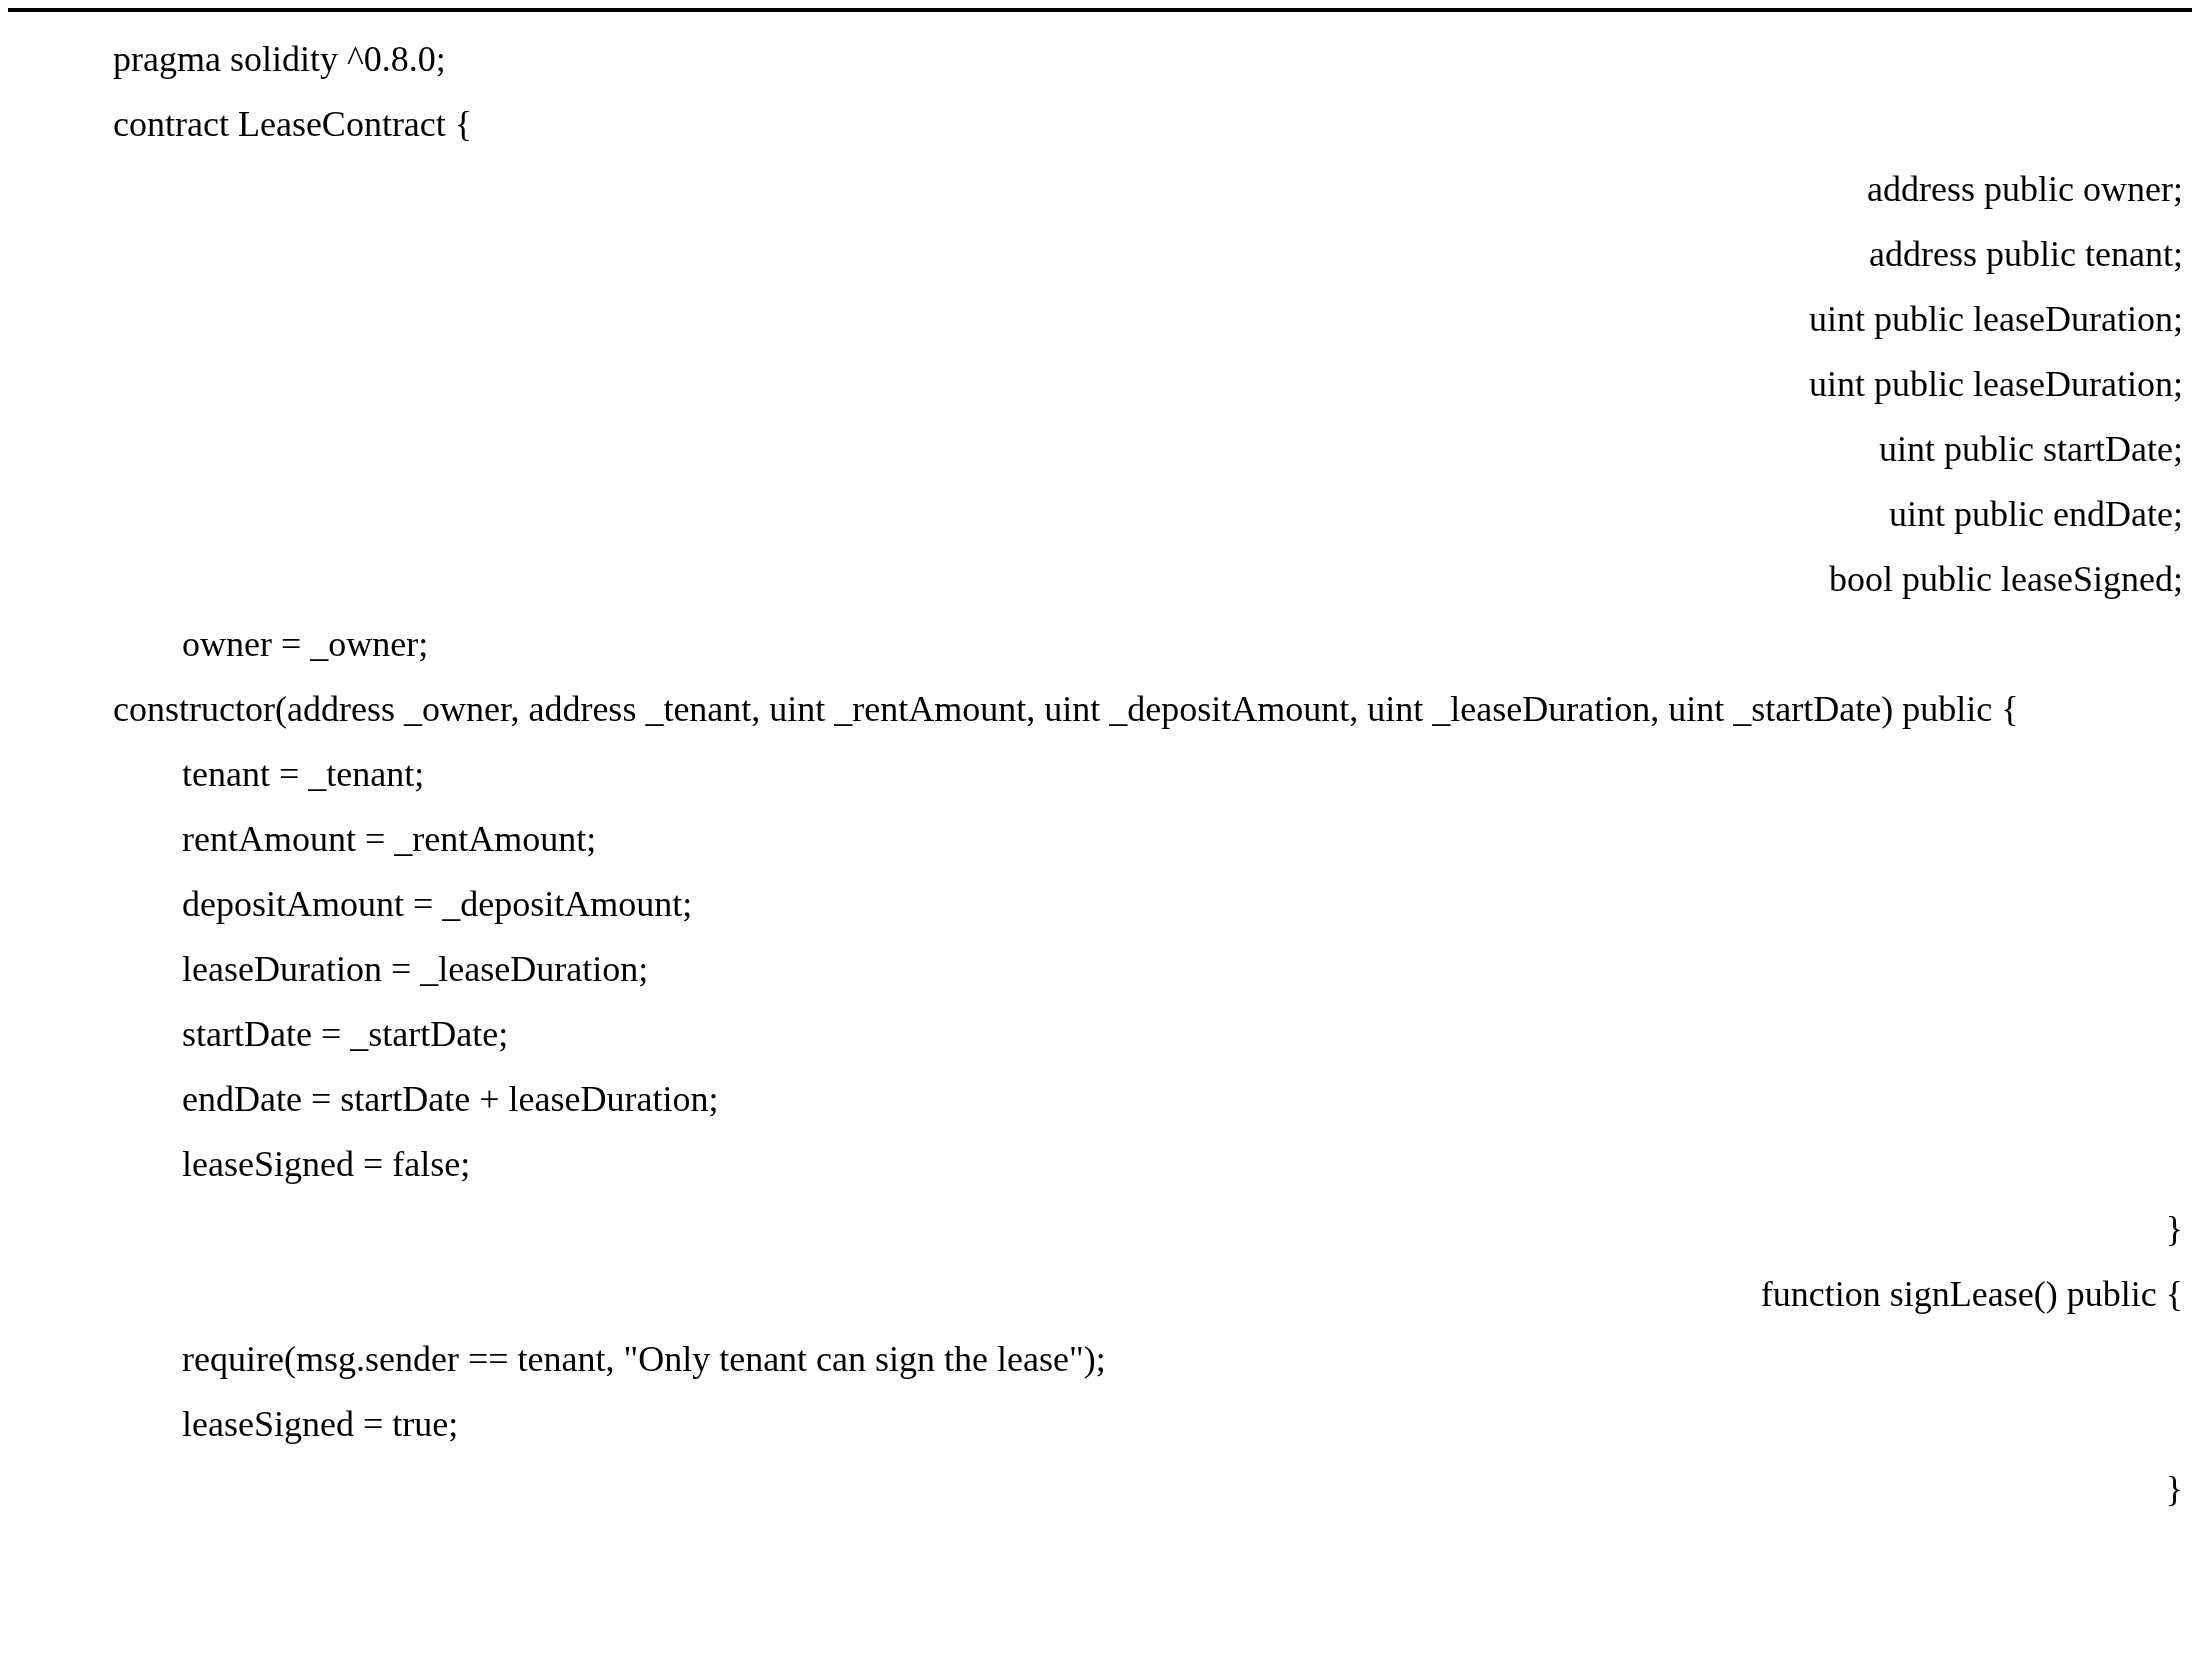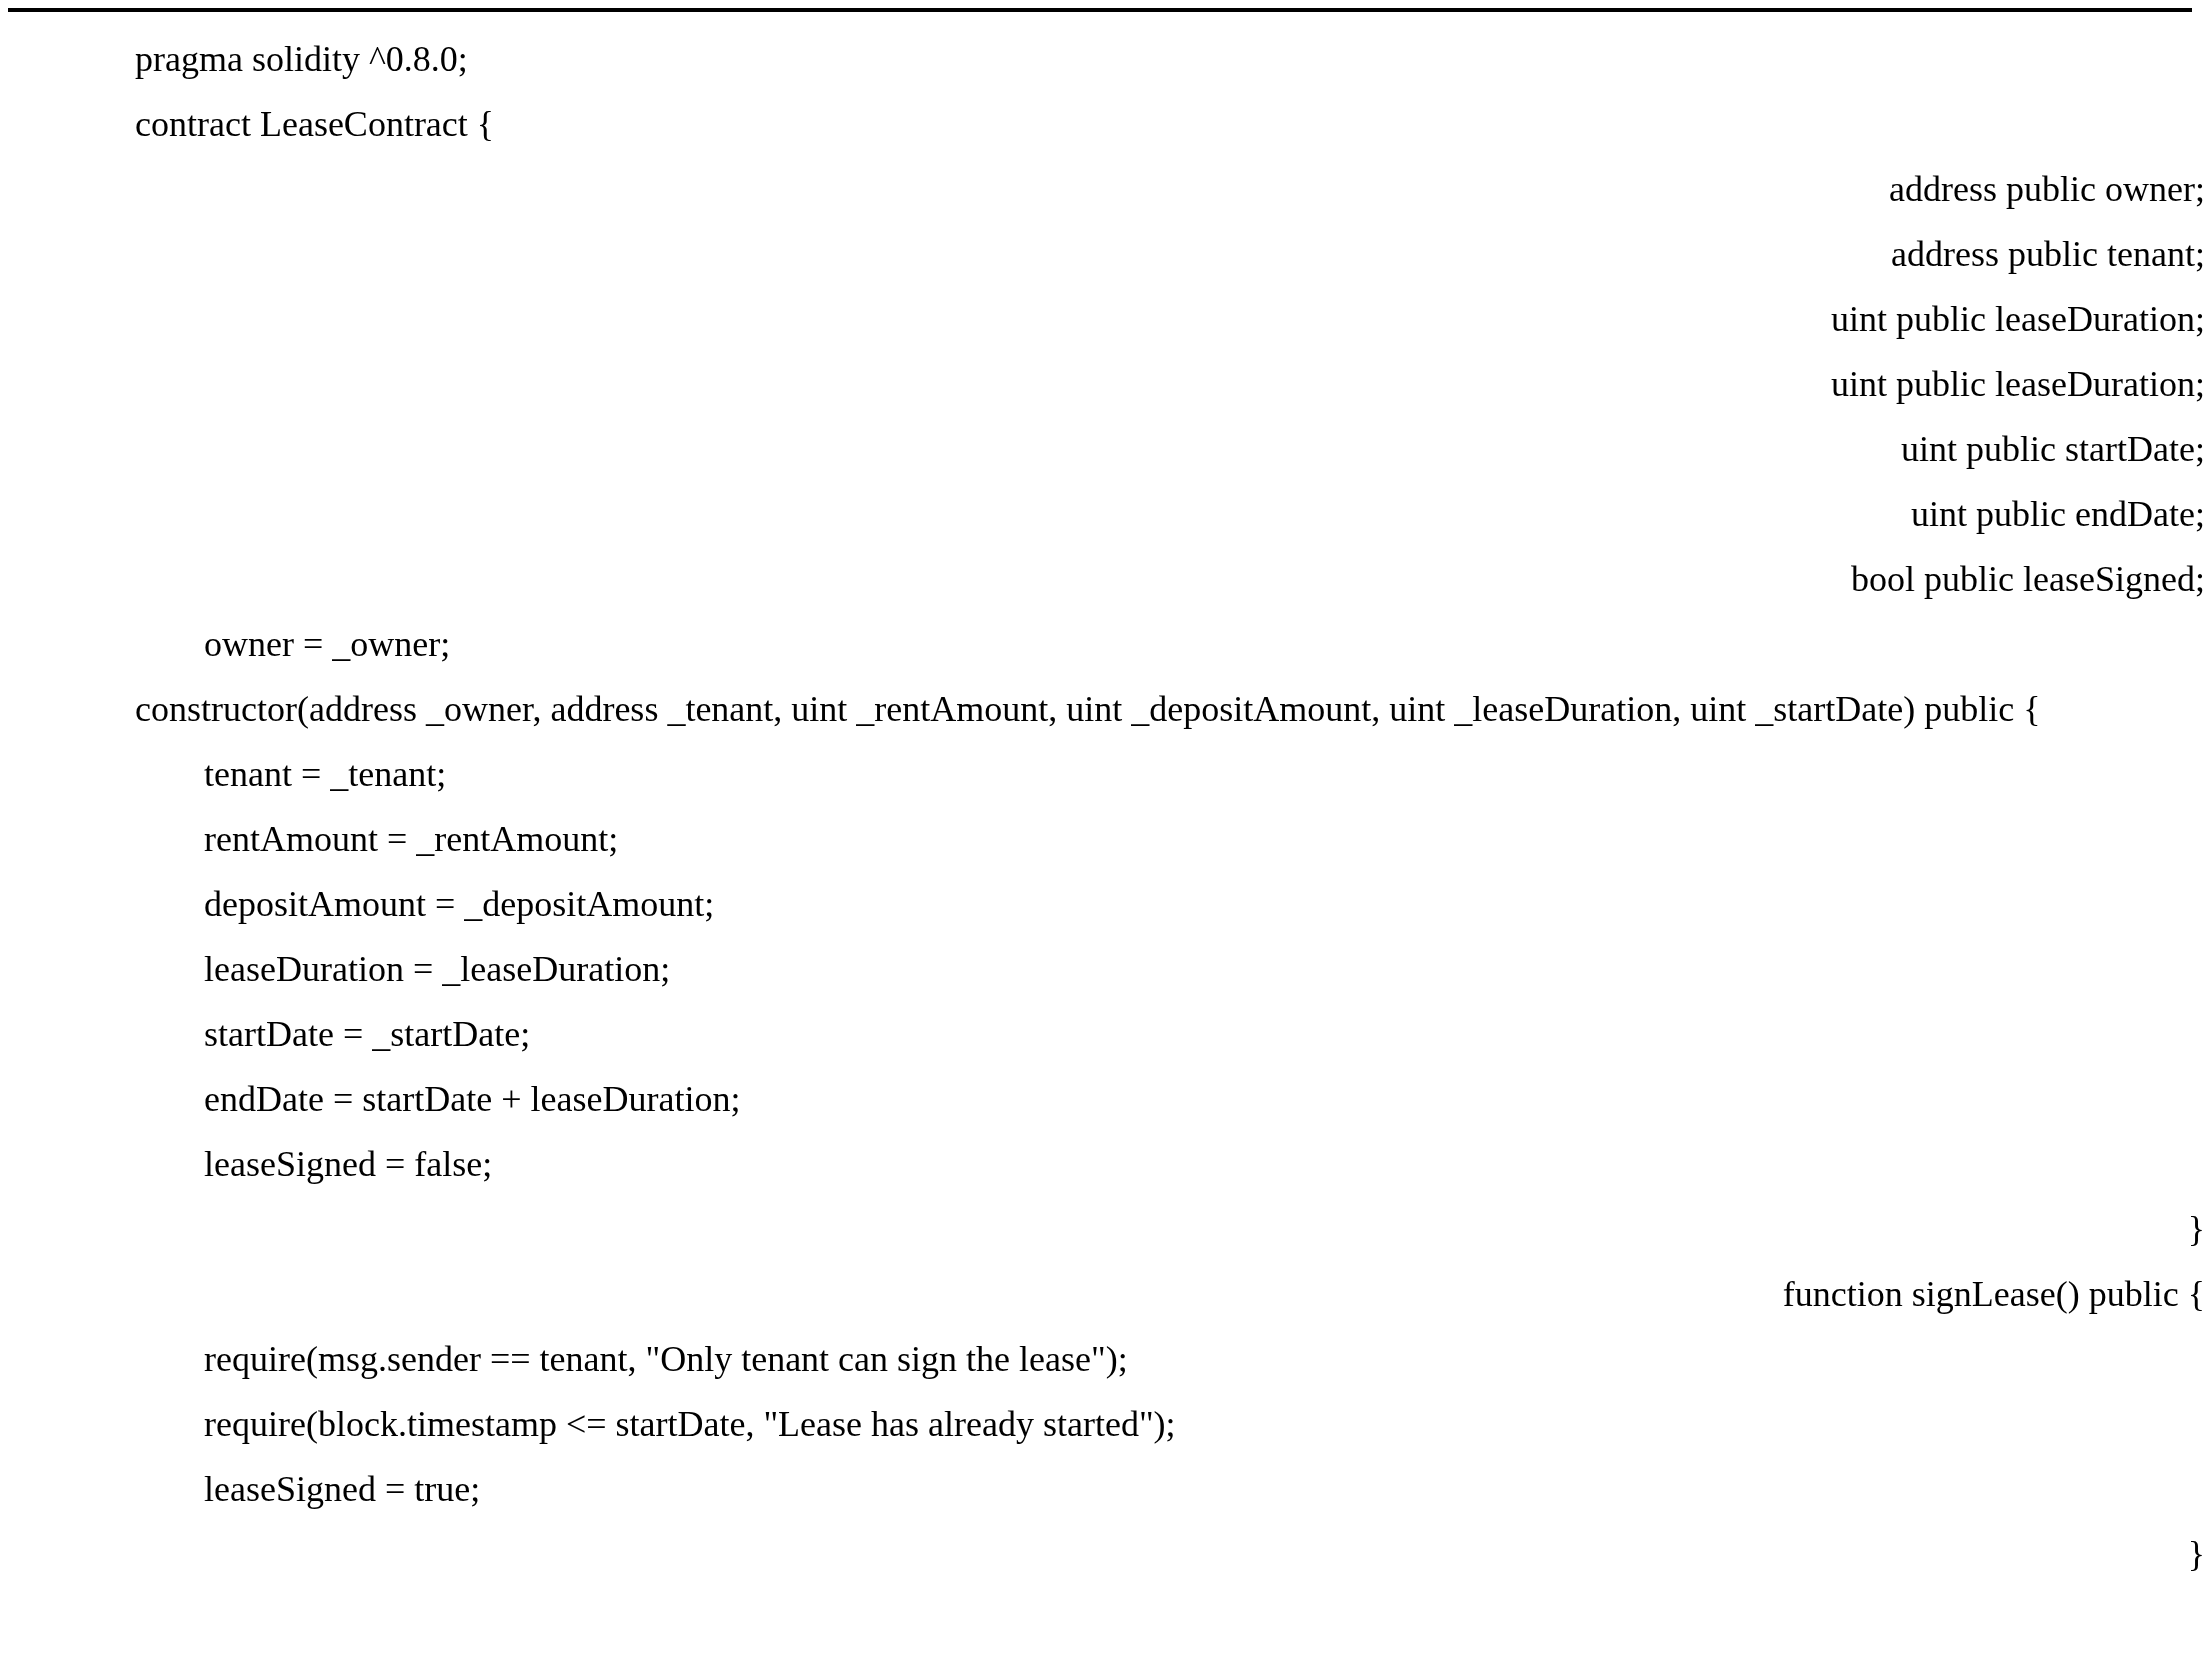--- a/index.html
+++ b/index.html
@@ -29,21 +29,21 @@
     position: absolute;
     left: 7.6px;
     top: 8.2px;
     width: 2184px;
     height: 3.5px;
     background: #000000;
   }
 
   .code-block {
     position: absolute;
-    left: 23px;
+    left: 1px;
     top: 27px;
     width: 2182px;
   }
 
   .code-line {
     font-size: 36px;
     line-height: 65px;
     height: 65px;
     white-space: pre;
     color: #000000;
@@ -89,19 +89,18 @@
       <div class="code-line ind-3">tenant = _tenant;</div>
       <div class="code-line ind-3">rentAmount = _rentAmount;</div>
       <div class="code-line ind-3">depositAmount = _depositAmount;</div>
       <div class="code-line ind-3">leaseDuration = _leaseDuration;</div>
       <div class="code-line ind-3">startDate = _startDate;</div>
       <div class="code-line ind-3">endDate = startDate + leaseDuration;</div>
       <div class="code-line ind-3">leaseSigned = false;</div>
       <div class="code-line ind-2">}</div>
       <div class="code-line ind-2">function signLease() public {</div>
       <div class="code-line ind-3">require(msg.sender == tenant, "Only tenant can sign the lease");</div>
-      <div class="code-line ind-3">require(block.timestamp &lt;= startDate, "Lease has already started");</div>
       <div class="code-line ind-3">leaseSigned = true;</div>
       <div class="code-line ind-2">}</div>
     </div>
 
 </div>
 
 
 </body></html>

